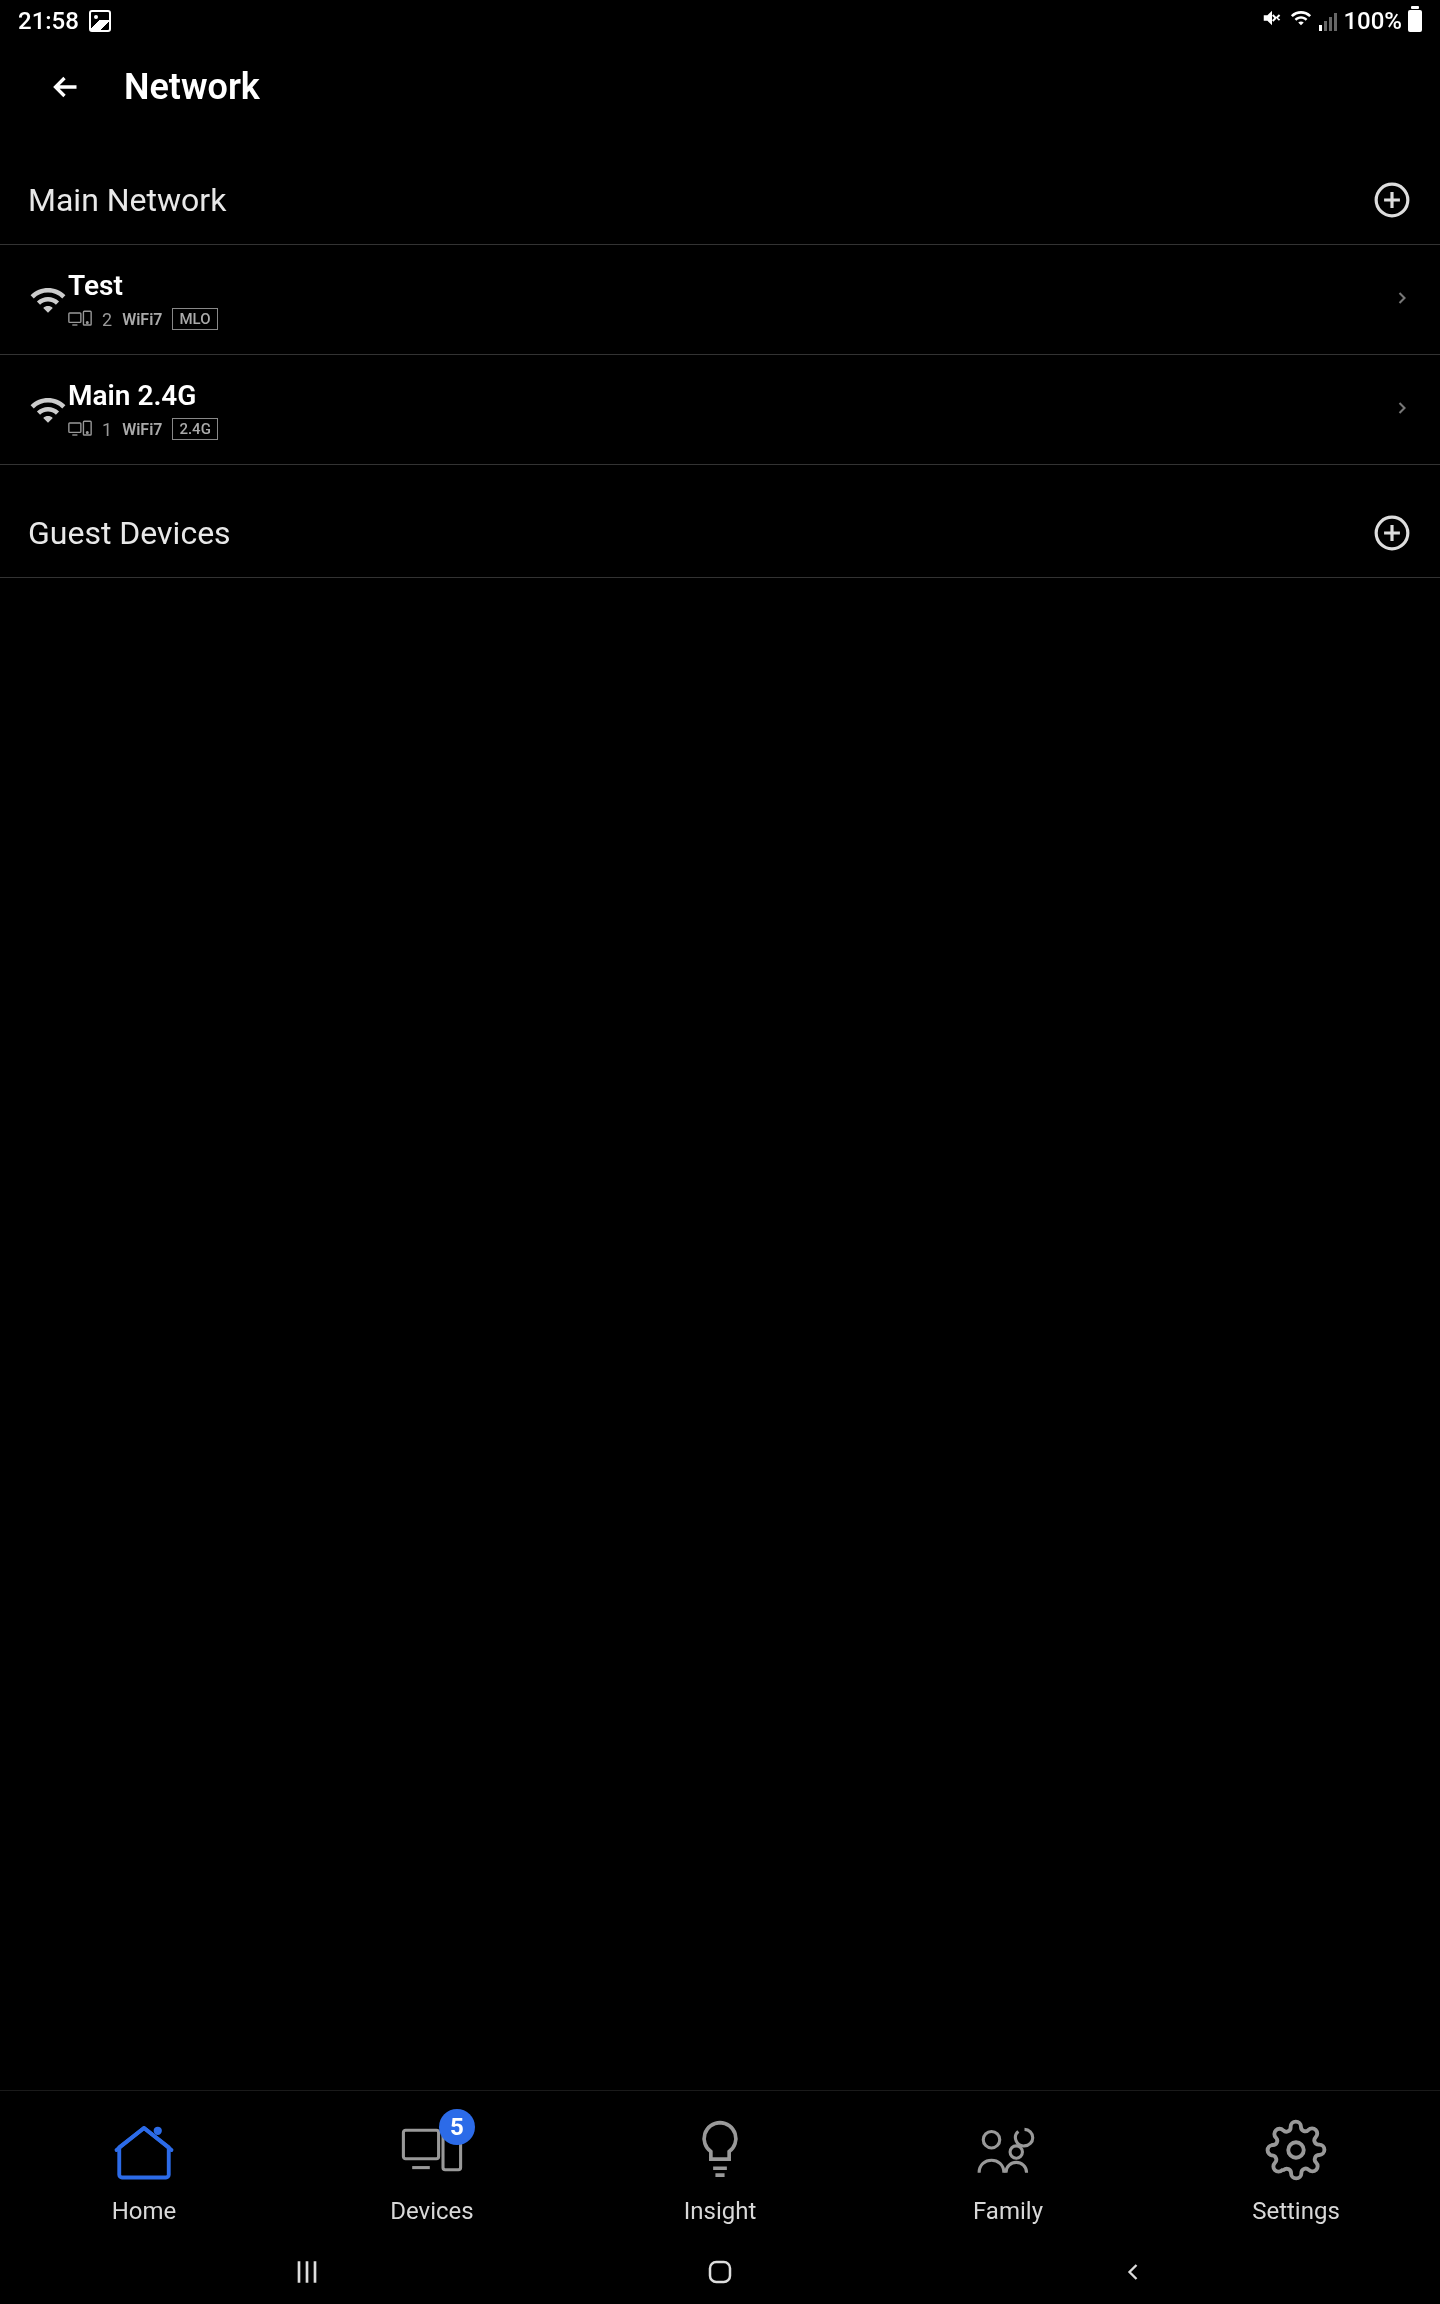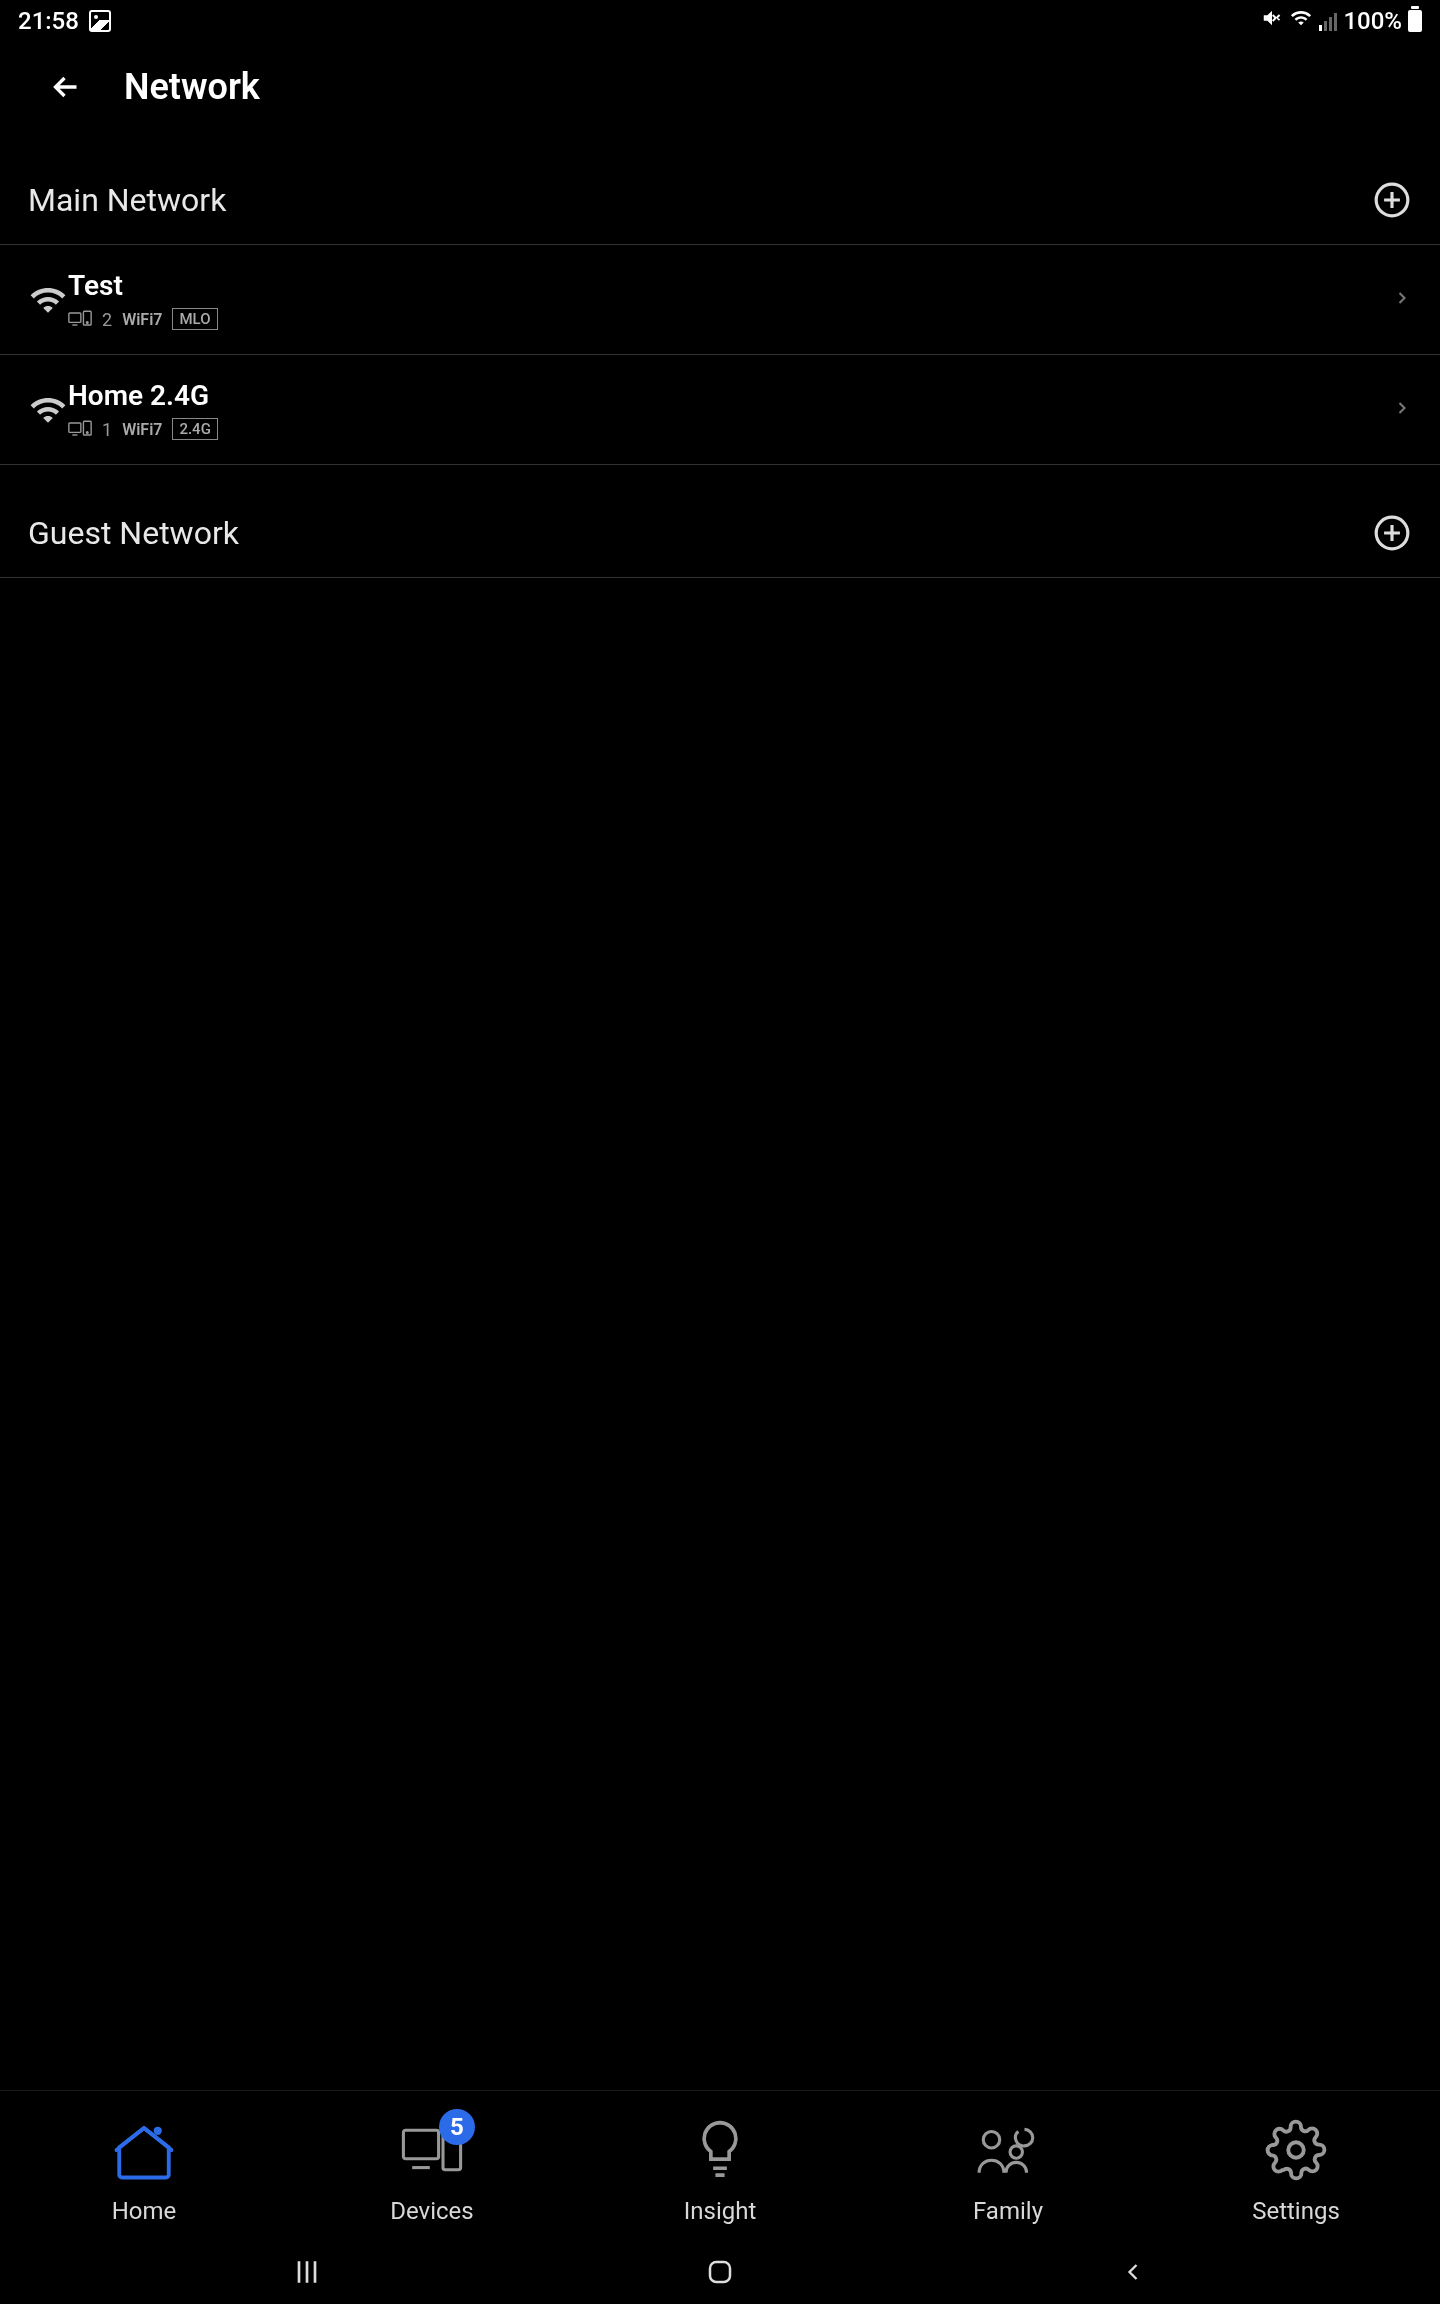--- a/index.html
+++ b/index.html
@@ -337,21 +337,21 @@
   </div>
 </div>
 
 <div class="network-item">
   <div class="wifi-icon">
     <svg width="38" height="38" viewBox="0 0 24 24" fill="#ccc">
         <path d="M1 9l2 2c4.97-4.97 13.03-4.97 18 0l2-2C16.93 2.93 7.08 2.93 1 9zm8 8l3 3 3-3c-1.65-1.66-4.34-1.66-6 0zm-4-4l2 2c2.76-2.76 7.24-2.76 10 0l2-2C15.14 9.14 8.87 9.14 5 13z"></path>
       </svg>
   </div>
   <div class="network-info">
-    <div class="network-name">Home 2.4G</div>
+    <div class="network-name">Main 2.4G</div>
     <div class="network-meta">
       <span class="device-icon">
         <svg width="24" height="20" viewBox="0 0 28 20" fill="none" stroke="#999" stroke-width="1.6">
             <rect x="1" y="3" width="14" height="11" rx="1"></rect>
             <path d="M5 17h6"></path>
             <rect x="18" y="1" width="9" height="16" rx="1"></rect>
             <circle cx="22.5" cy="14" r="1" fill="#999"></circle>
           </svg>
       </span>
       <span>1</span>
@@ -360,21 +360,21 @@
     </div>
   </div>
   <div class="chevron">
     <svg width="20" height="20" viewBox="0 0 24 24" fill="none" stroke="#777" stroke-width="2.5">
         <path d="M9 18l6-6-6-6"></path>
       </svg>
   </div>
 </div>
 
 <div class="section-header">
-  <div class="section-title">Guest Network</div>
+  <div class="section-title">Guest Devices</div>
   <div class="add-btn">
     <svg width="38" height="38" viewBox="0 0 24 24" fill="none" stroke="#ddd" stroke-width="2">
         <circle cx="12" cy="12" r="10"></circle>
         <path d="M12 7v10M7 12h10"></path>
       </svg>
   </div>
 </div>
 
 <div class="bottom-nav">
   <div class="nav-item">

